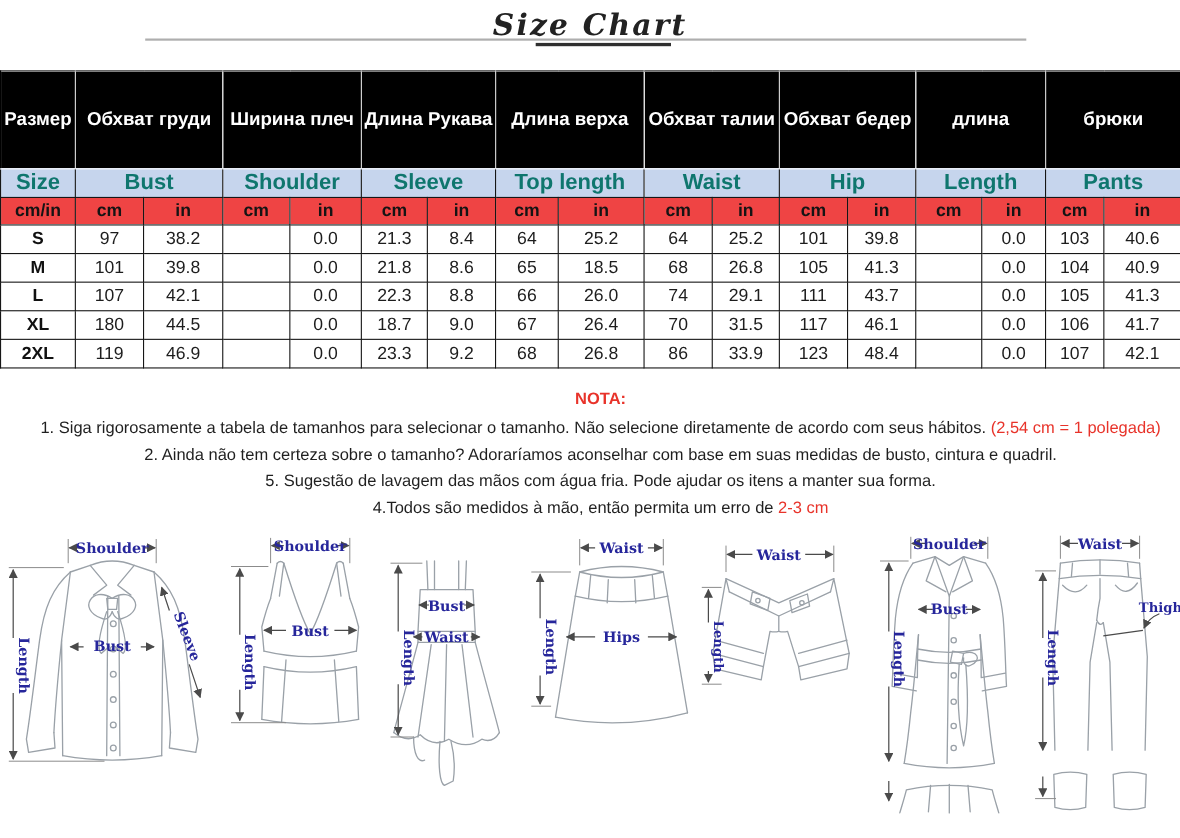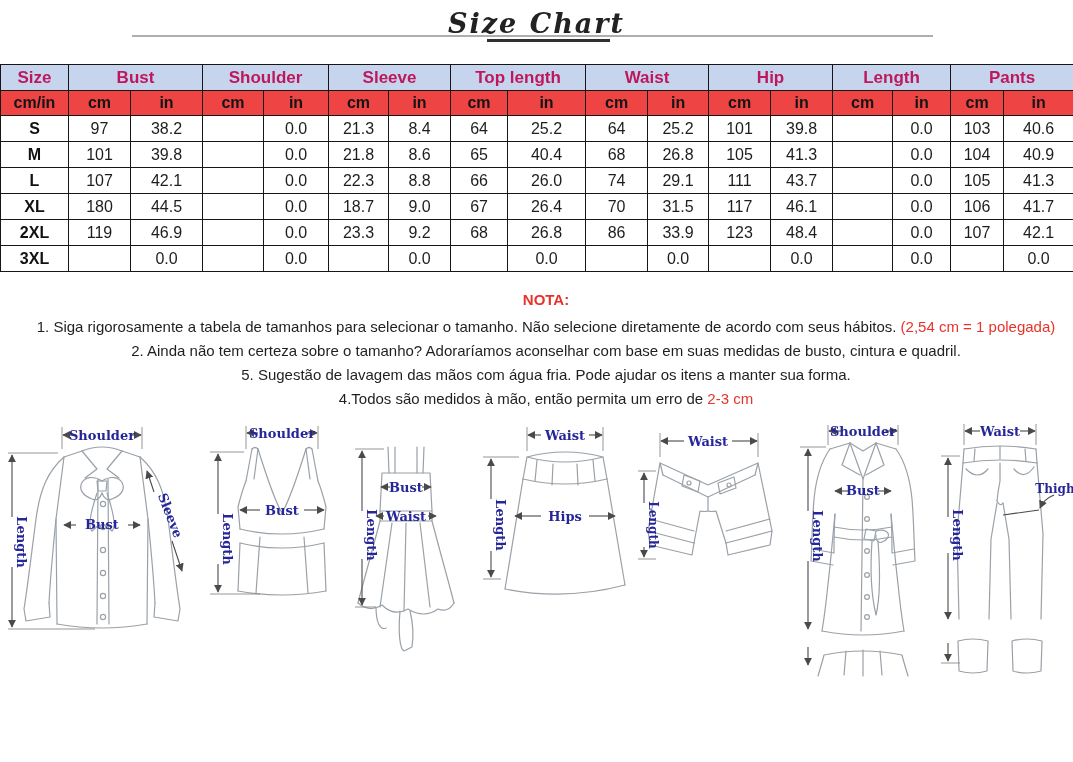--- a/index.html
+++ b/index.html
@@ -15,21 +15,21 @@
 
   
   table.size-table{border-collapse:collapse;table-layout:fixed;width:1073px;}
   .size-table th,.size-table td{border:1px solid #161616;text-align:center;padding:0;
          white-space:nowrap;overflow:hidden;vertical-align:middle;}
   tr.ru-row th{background:#000;color:#fff;height:88px;font-size:17px;font-weight:bold;
          border-left:1px solid #c9c9c9;border-right:1px solid #c9c9c9;
          border-top:1px solid #000;border-bottom:1px solid #dfe6f2;}
   tr.ru-row th:first-child{border-left:1px solid #000;}
   tr.ru-row th:last-child{border-right:1px solid #000;}
-  tr.en-row th{background:#c6d5ed;color:#be185d;height:25px;font-size:17px;font-weight:bold;margin-top:12px;}
+  tr.en-row th{background:#c6d5ed;color:#0f766e;height:25px;font-size:20px;font-weight:bold;margin-top:12px;}
   tr.unit-row th{background:#ef4444;color:#141414;height:24px;font-size:16px;font-weight:bold;}
   .size-table tbody td{height:25px;font-size:16px;color:#1d1d1d;background:#fff;}
   .size-table tbody td.size-cell{font-weight:bold;color:#111;}
 
   
   .notes{margin-top:16px;text-align:center;color:#1f1f1f;font-size:15px;line-height:24px;padding-left:19px;}
   .nota-heading{color:#e8332a;font-weight:bold;font-size:15px;margin-bottom:3px;}
   .red{color:#e8332a;}
 
   
@@ -72,20 +72,31 @@
     <col style="width:62px">
       <col style="width:61px">
       <col style="width:62px">
     <col style="width:62px">
       <col style="width:60px">
       <col style="width:58px">
     <col style="width:53px">
       <col style="width:70px">
   </colgroup>
   <thead>
+    <tr class="ru-row">
+      <th>Размер</th>
+      <th colspan="2">Обхват груди</th>
+      <th colspan="2">Ширина плеч</th>
+      <th colspan="2">Длина Рукава</th>
+      <th colspan="2">Длина верха</th>
+      <th colspan="2">Обхват талии</th>
+      <th colspan="2">Обхват бедер</th>
+      <th colspan="2">длина</th>
+      <th colspan="2">брюки</th>
+    </tr>
     <tr class="en-row">
       <th>Size</th>
       <th colspan="2">Bust</th>
       <th colspan="2">Shoulder</th>
       <th colspan="2">Sleeve</th>
       <th colspan="2">Top length</th>
       <th colspan="2">Waist</th>
       <th colspan="2">Hip</th>
       <th colspan="2">Length</th>
       <th colspan="2">Pants</th>
@@ -132,21 +143,21 @@
       </tr>
       <tr>
         <td class="size-cell">M</td>
         <td>101</td>
         <td>39.8</td>
         <td></td>
         <td>0.0</td>
         <td>21.8</td>
         <td>8.6</td>
         <td>65</td>
-        <td>40.4</td>
+        <td>18.5</td>
         <td>68</td>
         <td>26.8</td>
         <td>105</td>
         <td>41.3</td>
         <td></td>
         <td>0.0</td>
         <td>104</td>
         <td>40.9</td>
       </tr>
       <tr>
@@ -198,39 +209,20 @@
         <td>68</td>
         <td>26.8</td>
         <td>86</td>
         <td>33.9</td>
         <td>123</td>
         <td>48.4</td>
         <td></td>
         <td>0.0</td>
         <td>107</td>
         <td>42.1</td>
-      </tr>
-      <tr>
-        <td class="size-cell">3XL</td>
-        <td></td>
-        <td>0.0</td>
-        <td></td>
-        <td>0.0</td>
-        <td></td>
-        <td>0.0</td>
-        <td></td>
-        <td>0.0</td>
-        <td></td>
-        <td>0.0</td>
-        <td></td>
-        <td>0.0</td>
-        <td></td>
-        <td>0.0</td>
-        <td></td>
-        <td>0.0</td>
       </tr>
     </tbody>
 </table>
 
 <div class="notes">
   <div class="nota-heading">NOTA:</div>
   <div><span>1. Siga rigorosamente a tabela de tamanhos para selecionar o tamanho. Não selecione diretamente de acordo com seus hábitos. </span><span class="red">(2,54 cm = 1 polegada)</span></div>
   <div>2. Ainda não tem certeza sobre o tamanho? Adoraríamos aconselhar com base em suas medidas de busto, cintura e quadril.</div>
   <div>5. Sugestão de lavagem das mãos com água fria. Pode ajudar os itens a manter sua forma.</div>
   <div><span>4.Todos são medidos à mão, então permita um erro de </span><span class="red">2-3 cm</span></div>

